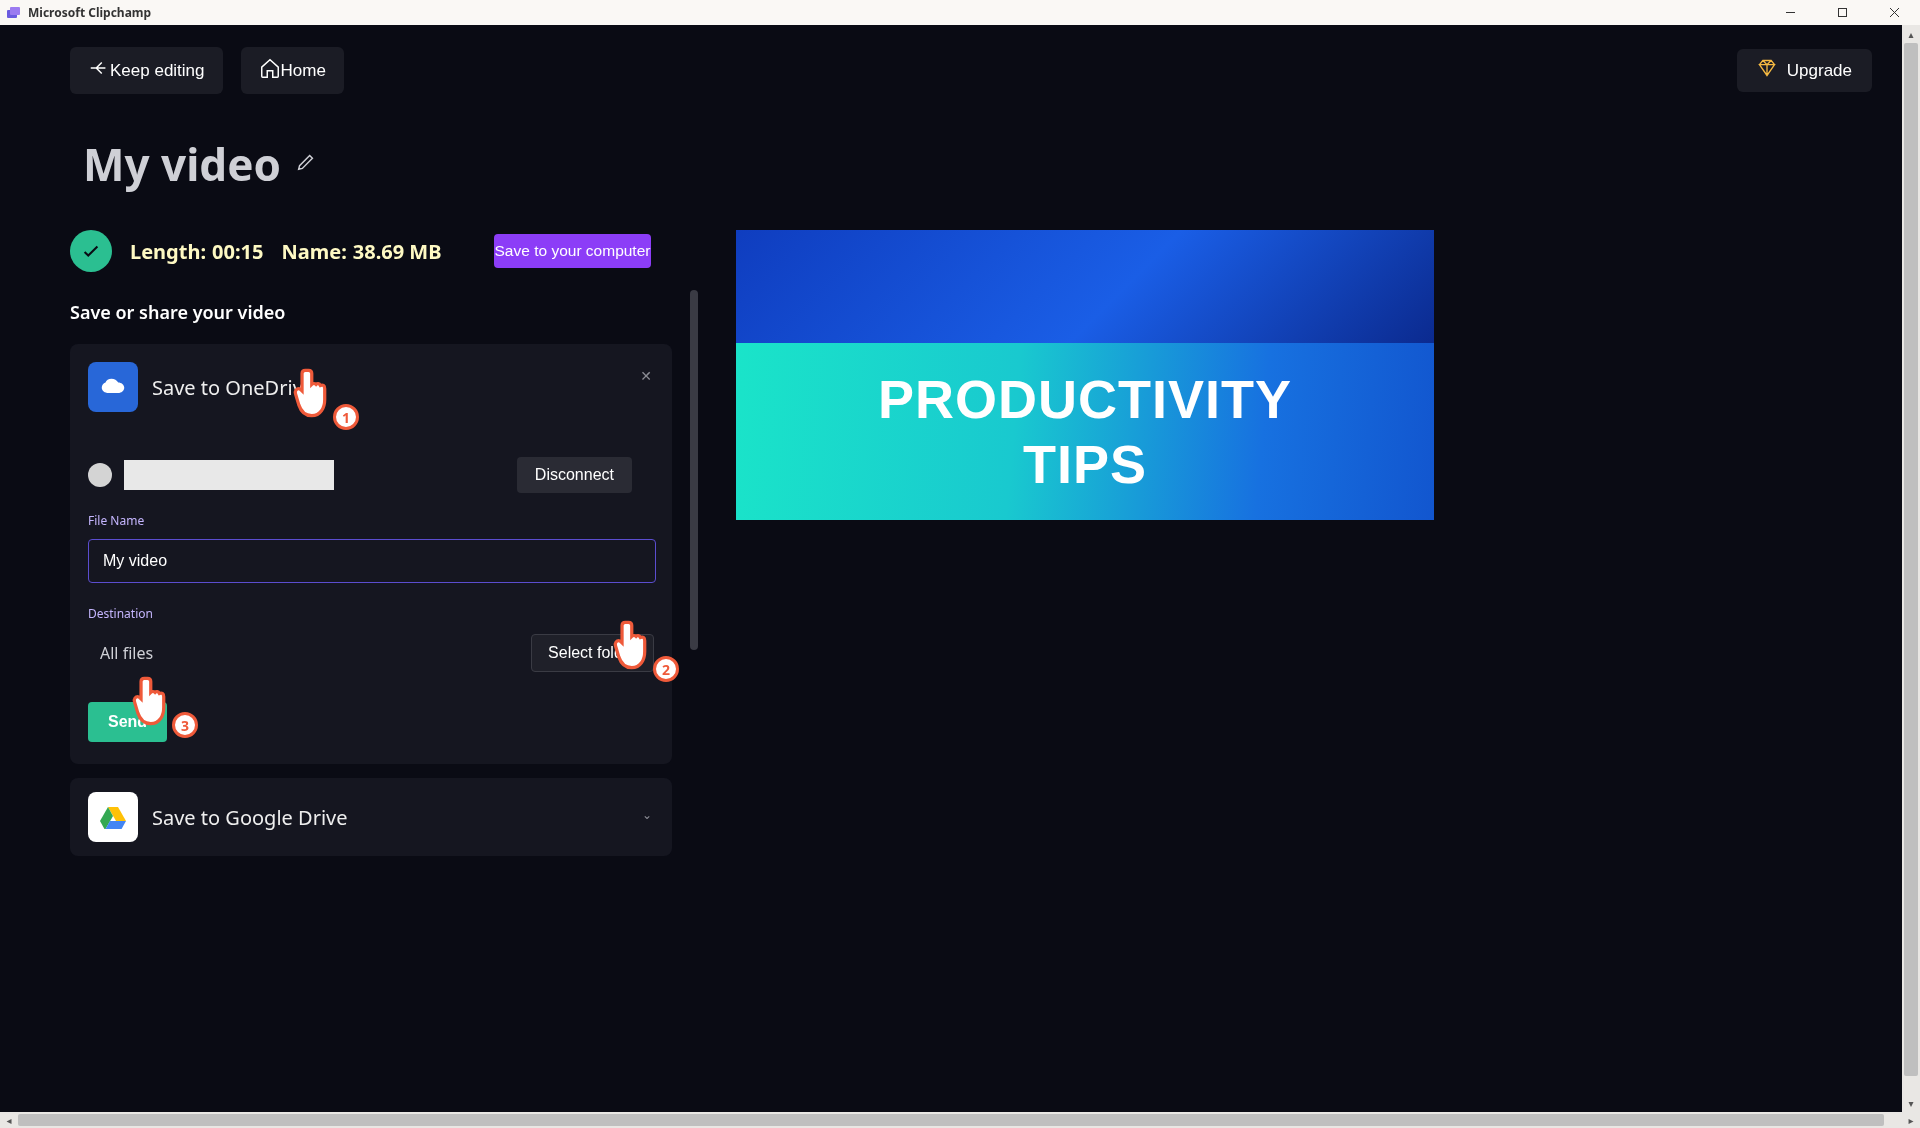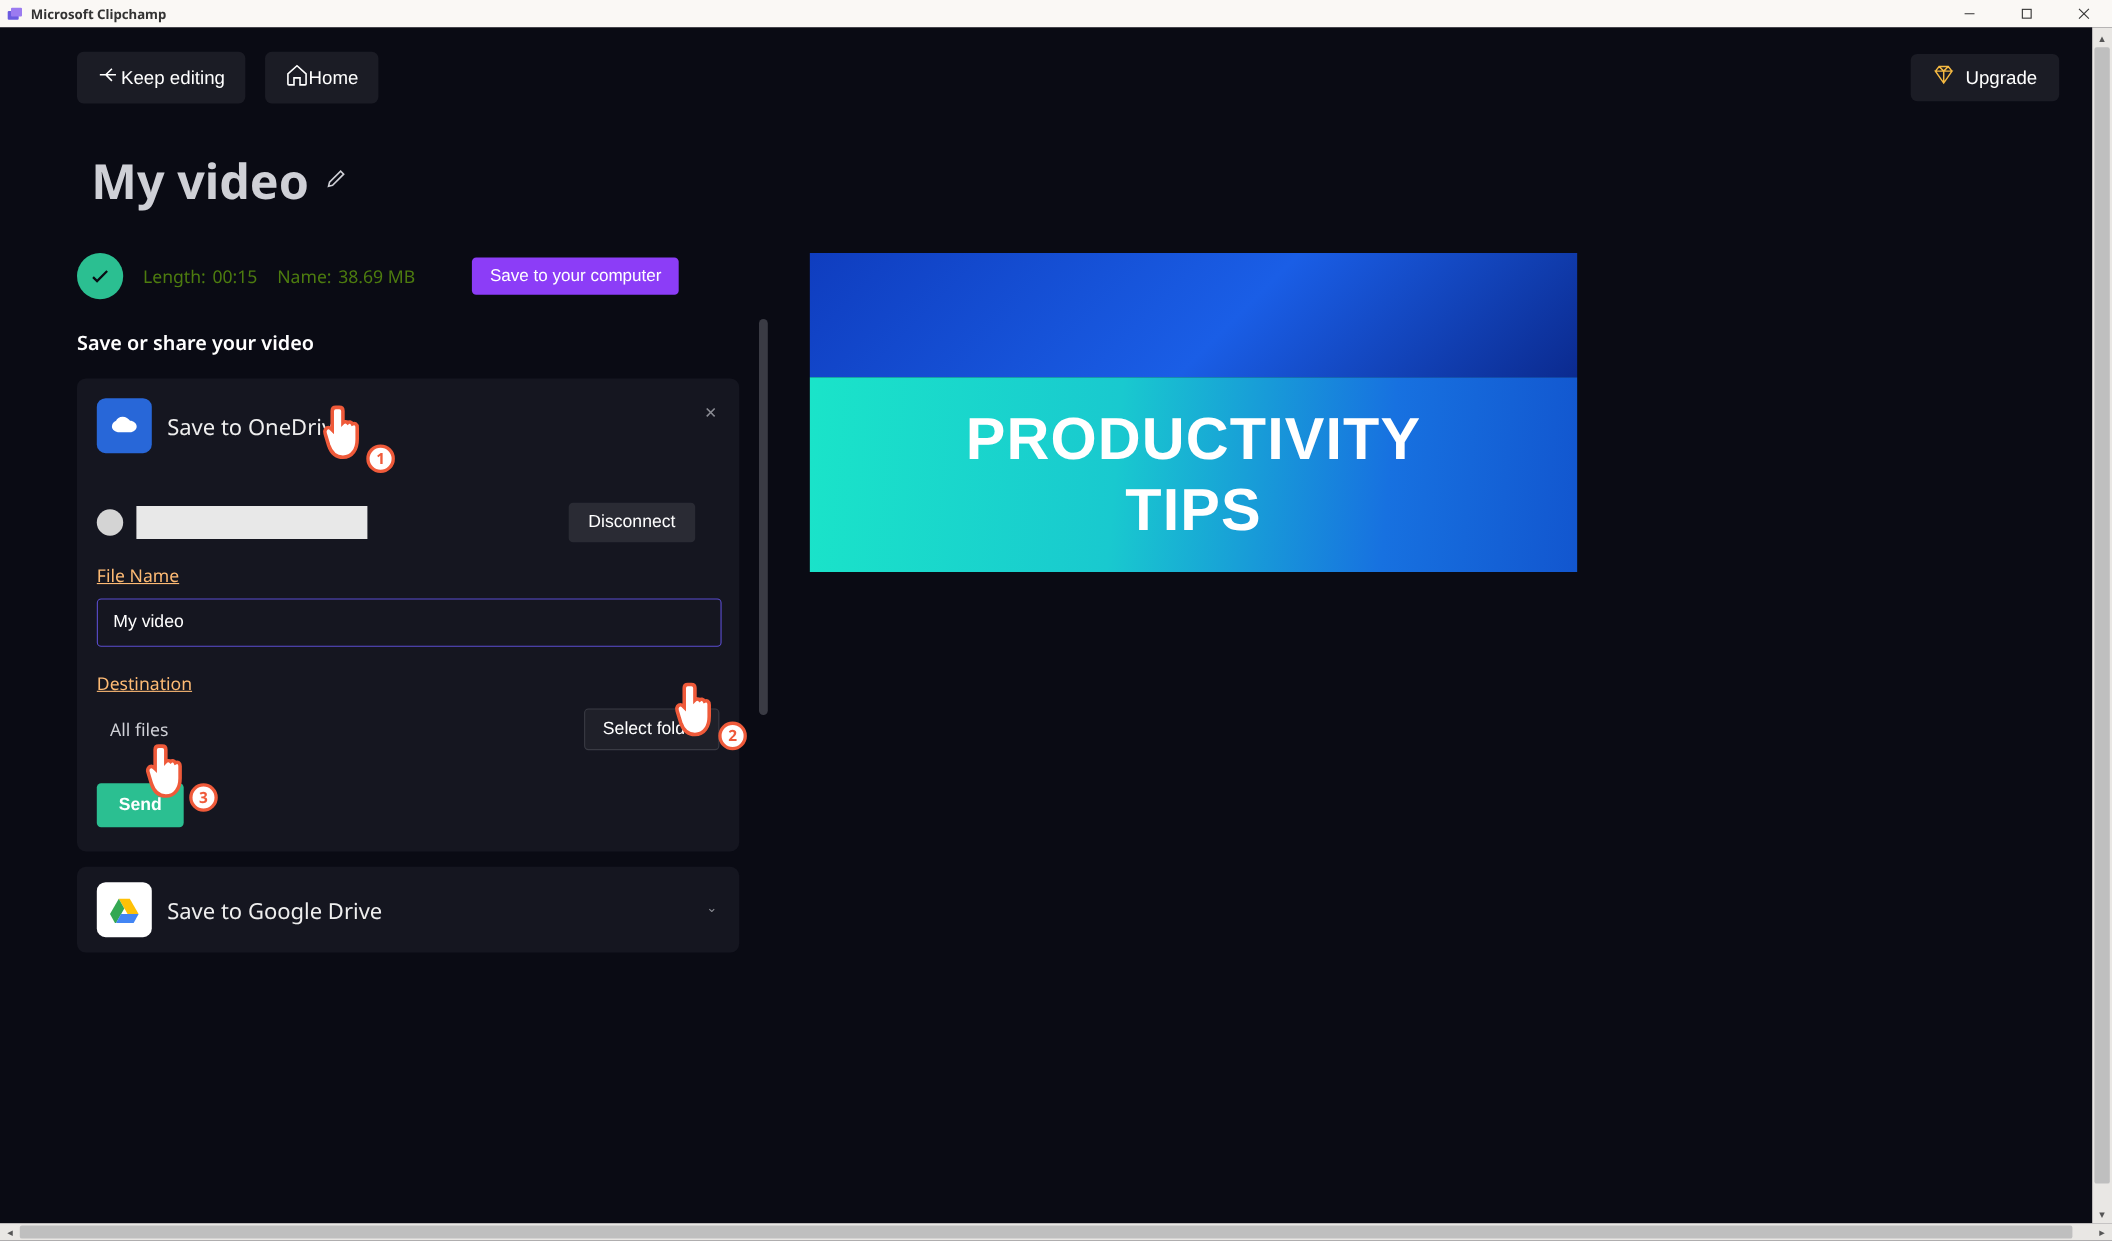--- a/index.html
+++ b/index.html
@@ -108,24 +108,24 @@
 .status-row {
   display: flex; align-items: center; gap: 18px;
   margin-bottom: 28px;
 }
 .status-check {
   width: 42px; height: 42px; border-radius: 50%;
   background: #2bbf91;
   display: flex; align-items: center; justify-content: center;
 }
 .status-check svg { width: 22px; height: 22px; stroke: #0a0b14; fill: none; stroke-width: 2.2; }
-.status-text { font-size: 16px; font-weight: 400; color: #4d7c0f; }
+.status-text { font-size: 20px; font-weight: 700; color: #fef9c3; }
 .save-comp-btn {
   background: #8c3df7; border: none; color: #fff;
-  font-size: 15.5px; padding: 8px 16px; border-radius: 4px;
+  font-size: 15.5px; padding: 8px 1px; border-radius: 4px;
   font-weight: 500;
 }
 .share-heading { font-size: 18px; font-weight: 600; margin-bottom: 20px; }
 .left-scroll {
   position: absolute; left: 620px; top: 60px; width: 8px; height: 360px;
   background: #3a3b44; border-radius: 4px;
 }
 .card {
   background: #151620;
   border-radius: 8px;
@@ -161,21 +161,21 @@
   display: inline-block;
 }
 .account-blur {
   width: 210px; height: 30px; background: #e8e8e8;
 }
 .disconnect-btn {
   background: #2a2b34; border: none; color: #fff;
   font-size: 16px; padding: 9px 18px; border-radius: 4px;
   position: absolute; right: 22px;
 }
-.field-label { font-size: 16px; color: #fdba74; margin: 22px 0 10px 0; text-decoration: underline; }
+.field-label { font-size: 12px; color: #c4b5fd; margin: 22px 0 10px 0; }
 .filename-input {
   width: 568px; background: transparent;
   border: 1px solid #5b4dcf;
   border-radius: 4px; padding: 12px 14px;
   font-size: 16px; color: #fff;
 }
 .dest-row {
   display: flex; align-items: center; gap: 12px;
 }
 .dest-value { font-size: 16px; color: #cfd0d6; padding: 10px 12px; flex: 1; }

